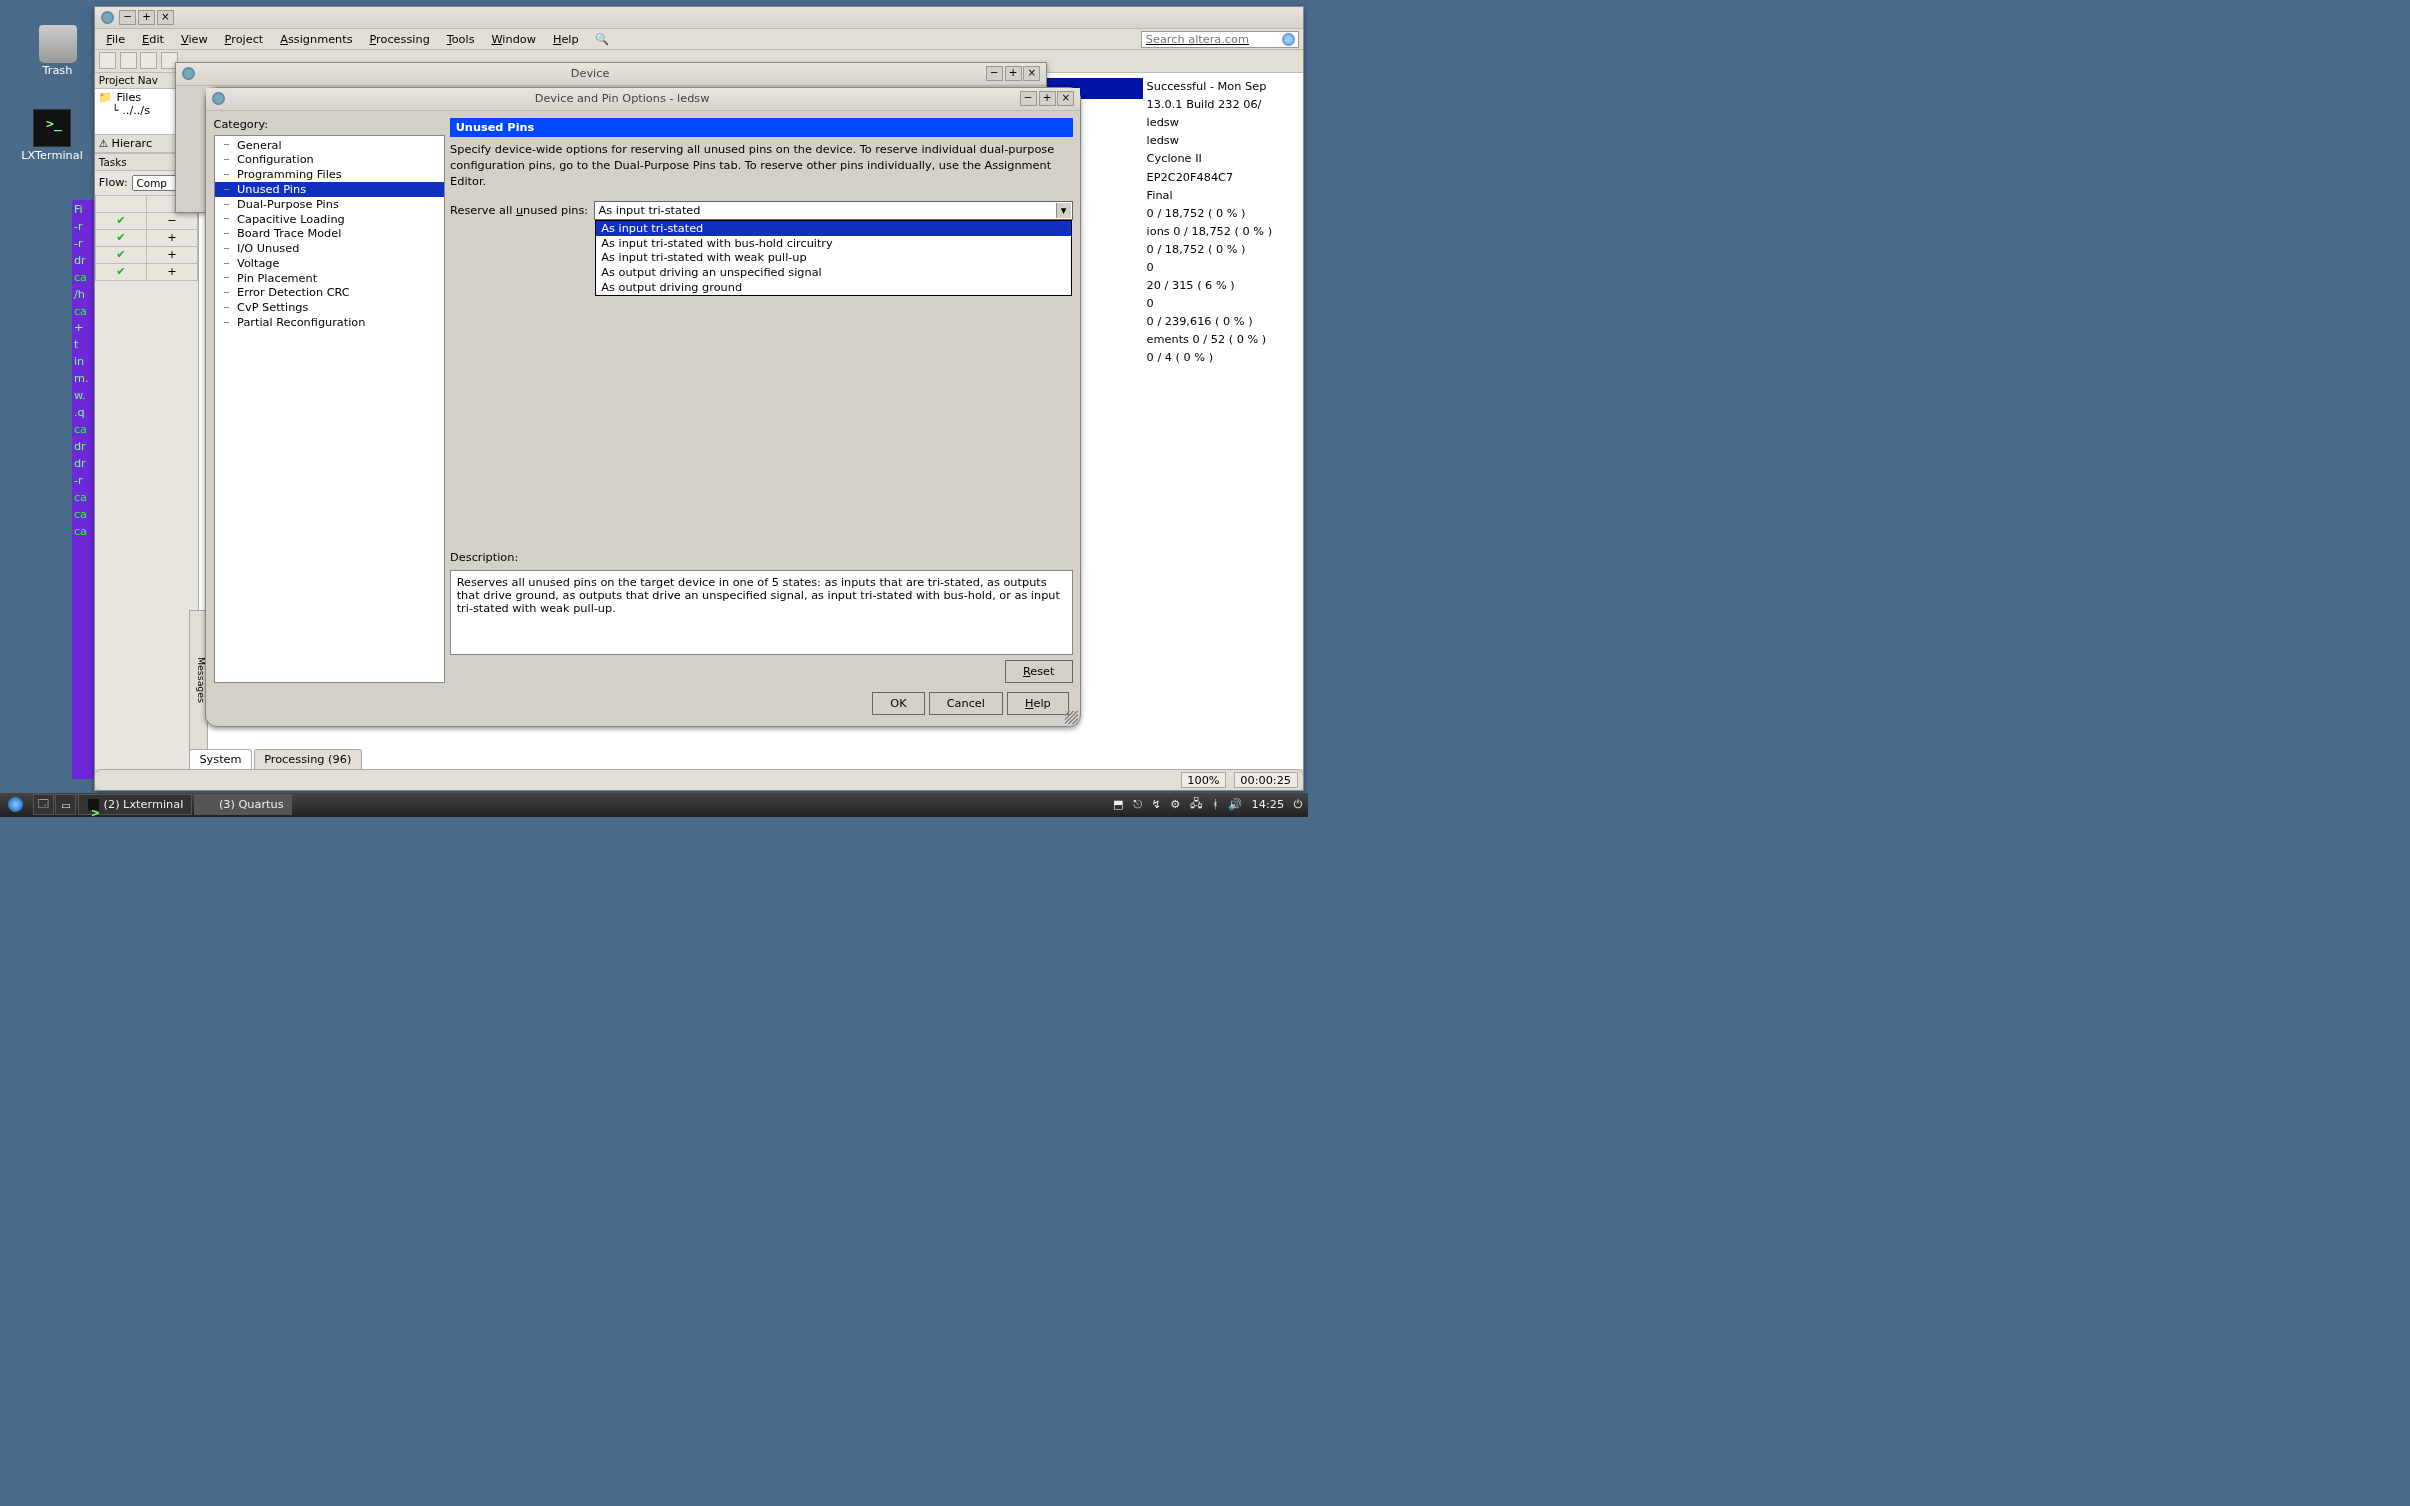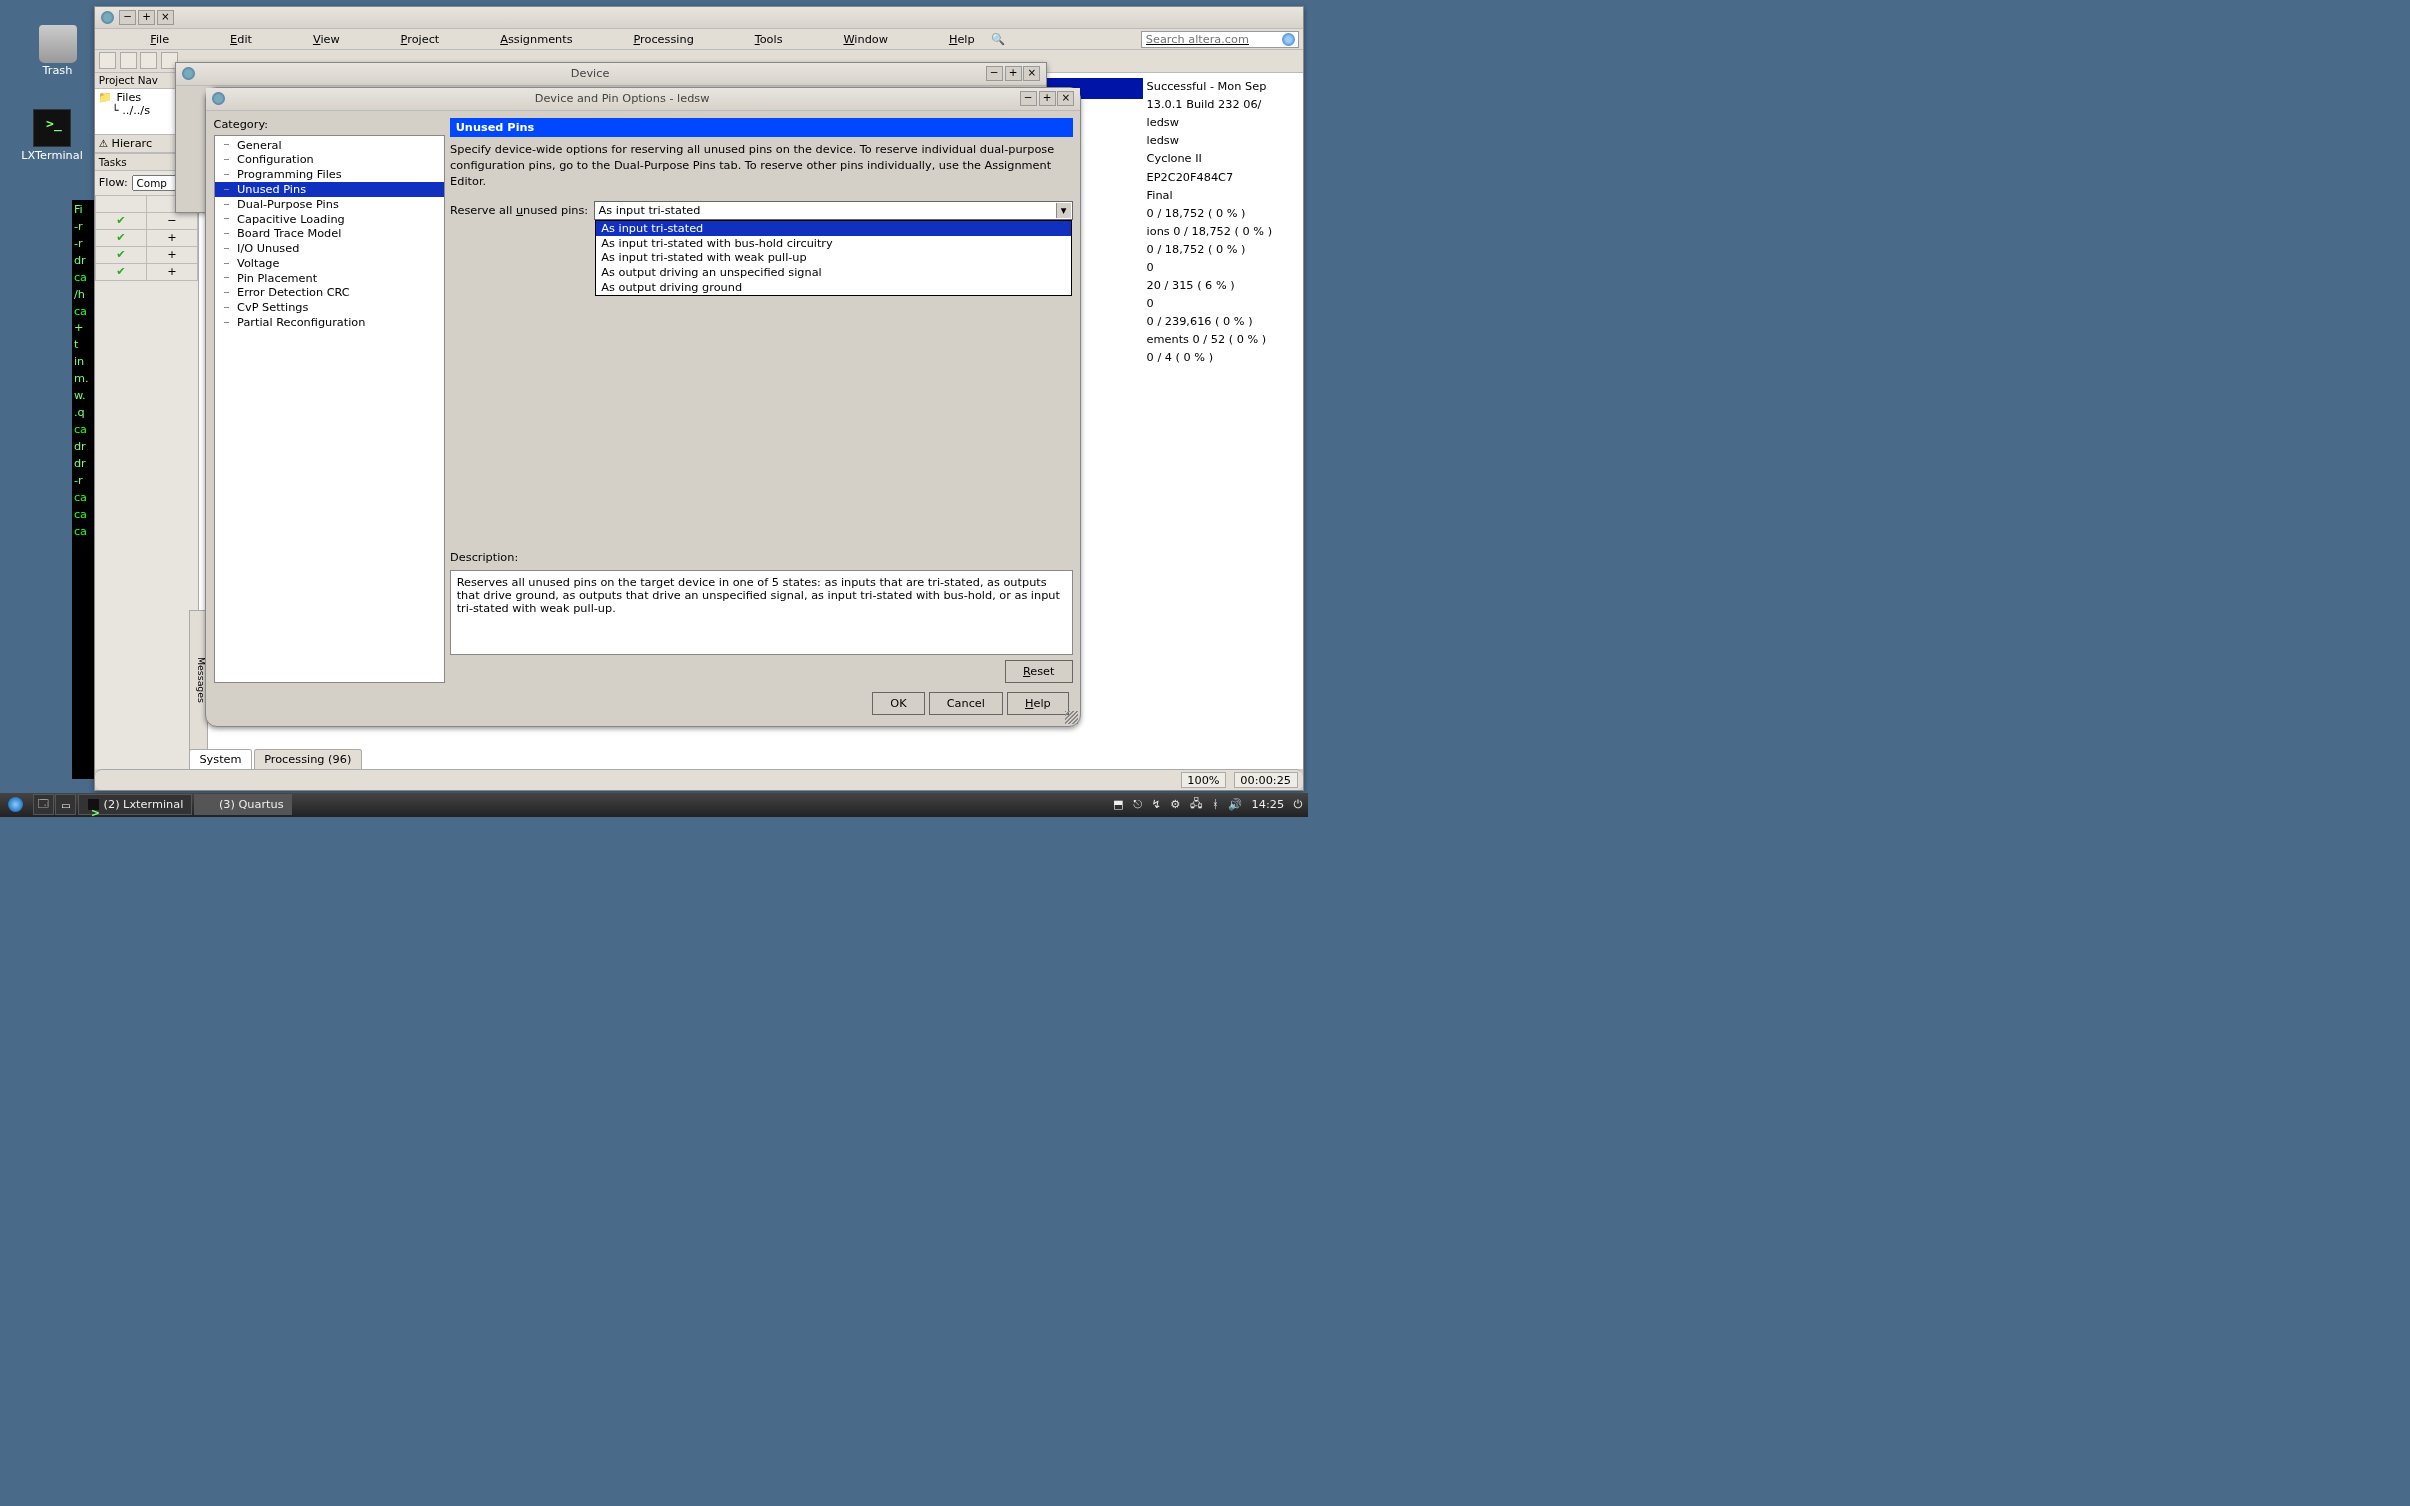--- a/index.html
+++ b/index.html
@@ -16,21 +16,21 @@
 
 .win { position: absolute; background: #d4d0c8; border: 0.9px solid #888; box-shadow: 0 1.9px 5.6px rgba(0,0,0,.4); }
 .win-titlebar { height: 22.6px; background: linear-gradient(#e8e5df,#d7d3cb); border-bottom: 0.9px solid #bbb; display:flex; align-items:center; padding: 0 5.6px; gap:5.6px; }
 .win-titlebar .ticon { width:13px; height:13px; border-radius:50%; background: radial-gradient(circle,#7ab 40%,#358); }
 .win-titlebar .ttext { flex:1; text-align:center; color:#444; }
 .win-titlebar .wbtns { display:flex; gap:1.9px; }
 .win-titlebar .wbtn { width:17px; height:15px; background:#d4d0c8; border:0.9px solid #999; text-align:center; line-height:11.3px; font-size:10.4px; cursor:pointer; }
 
 
 .menubar { height:21px; background:#e2ded6; border-bottom:0.9px solid #bbb; display:flex; align-items:center; padding:0 3.8px; gap:1.9px; }
-.menubar .mitem { padding: 1.9px 7.5px; cursor:pointer;margin-left:44px; }
+.menubar .mitem { padding: 1.9px 7.5px; cursor:pointer; }
 .menubar .searchbox { margin-left:auto; display:flex; align-items:center; gap:3.8px; border:0.9px solid #999; background:#fff; padding:0.9px 3.8px;text-decoration:underline; }
 .menubar .searchbox input { border:0; outline:0; width:132px; }
 .globe { width:13px; height:13px; border-radius:50%; background: radial-gradient(circle,#9cf 30%,#26a); }
 .toolbar { height:22.6px; background:#e2ded6; border-bottom:0.9px solid #bbb; display:flex; align-items:center; gap:3.8px; padding:0 3.8px; }
 .tbtn { width:17px; height:17px; border:0.9px solid #aaa; background:#ece8e0; }
 
 .mainbody { position:absolute; top:66px; bottom:21px; left:0; right:0; display:flex; }
 .left-col { width:104px; border-right:0.9px solid #aaa; background:#e8e5df; display:flex; flex-direction:column; }
 .panel-hd { background:#e2ded6; border-bottom:0.9px solid #bbb; padding:1.9px 3.8px; font-size:10.4px; }
 .tasks-body { flex:1; overflow:hidden; font-size:10.4px; }
@@ -47,21 +47,21 @@
 .blue-hdr { position:absolute; left:0; right:160px; top:5.6px; height:21px; background:#0015a8; }
 
 .bottom-tabs { position:absolute; bottom:21px; left:94px; height:22.6px; display:flex; gap:1.9px; align-items:flex-end; }
 .btab { background:#e2ded6; border:0.9px solid #aaa; border-bottom:0; padding:2.8px 9.4px; border-radius:2.8px 2.8px 0 0; }
 .btab.active { background:#fff; }
 
 .statusbar { position:absolute; bottom:0; left:0; right:0; height:21px; background:#e2ded6; border-top:0.9px solid #aaa; display:flex; justify-content:flex-end; align-items:center; gap:7.5px; padding:0 5.6px; font-size:10.4px;border-radius:7px; }
 .sb-box { border:0.9px solid #aaa; padding:0.9px 5.6px; background:#efece5; }
 
 
-.termpeek { position:absolute; left:72px; top:200px; width:22.6px; bottom:38px; background:#000000; color:#7f7; font:10.4px monospace; overflow:hidden; line-height:1.5; padding:1.9px; }
+.termpeek { position:absolute; left:72px; top:200px; width:22.6px; bottom:38px; background:#6d28d9; color:#7f7; font:10.4px monospace; overflow:hidden; line-height:1.5; padding:1.9px; }
 .termpeek span.g { color:#2f2; }
 
 
 .msgs-side { position:absolute; left:94px; top:603px; width:19px; height:141px; background:#e2ded6; border:0.9px solid #aaa; writing-mode:vertical-rl; text-align:center; font-size:9.4px; }
 
 
 .dlg-body { padding:7.5px; display:flex; gap:5.6px; height:calc(100% - 22.6px); flex-direction:column; }
 .dlg-main { display:flex; gap:5.6px; flex:1; }
 .cat-col { width:231px; display:flex; flex-direction:column; }
 .cat-label { margin-bottom:3.8px; }

